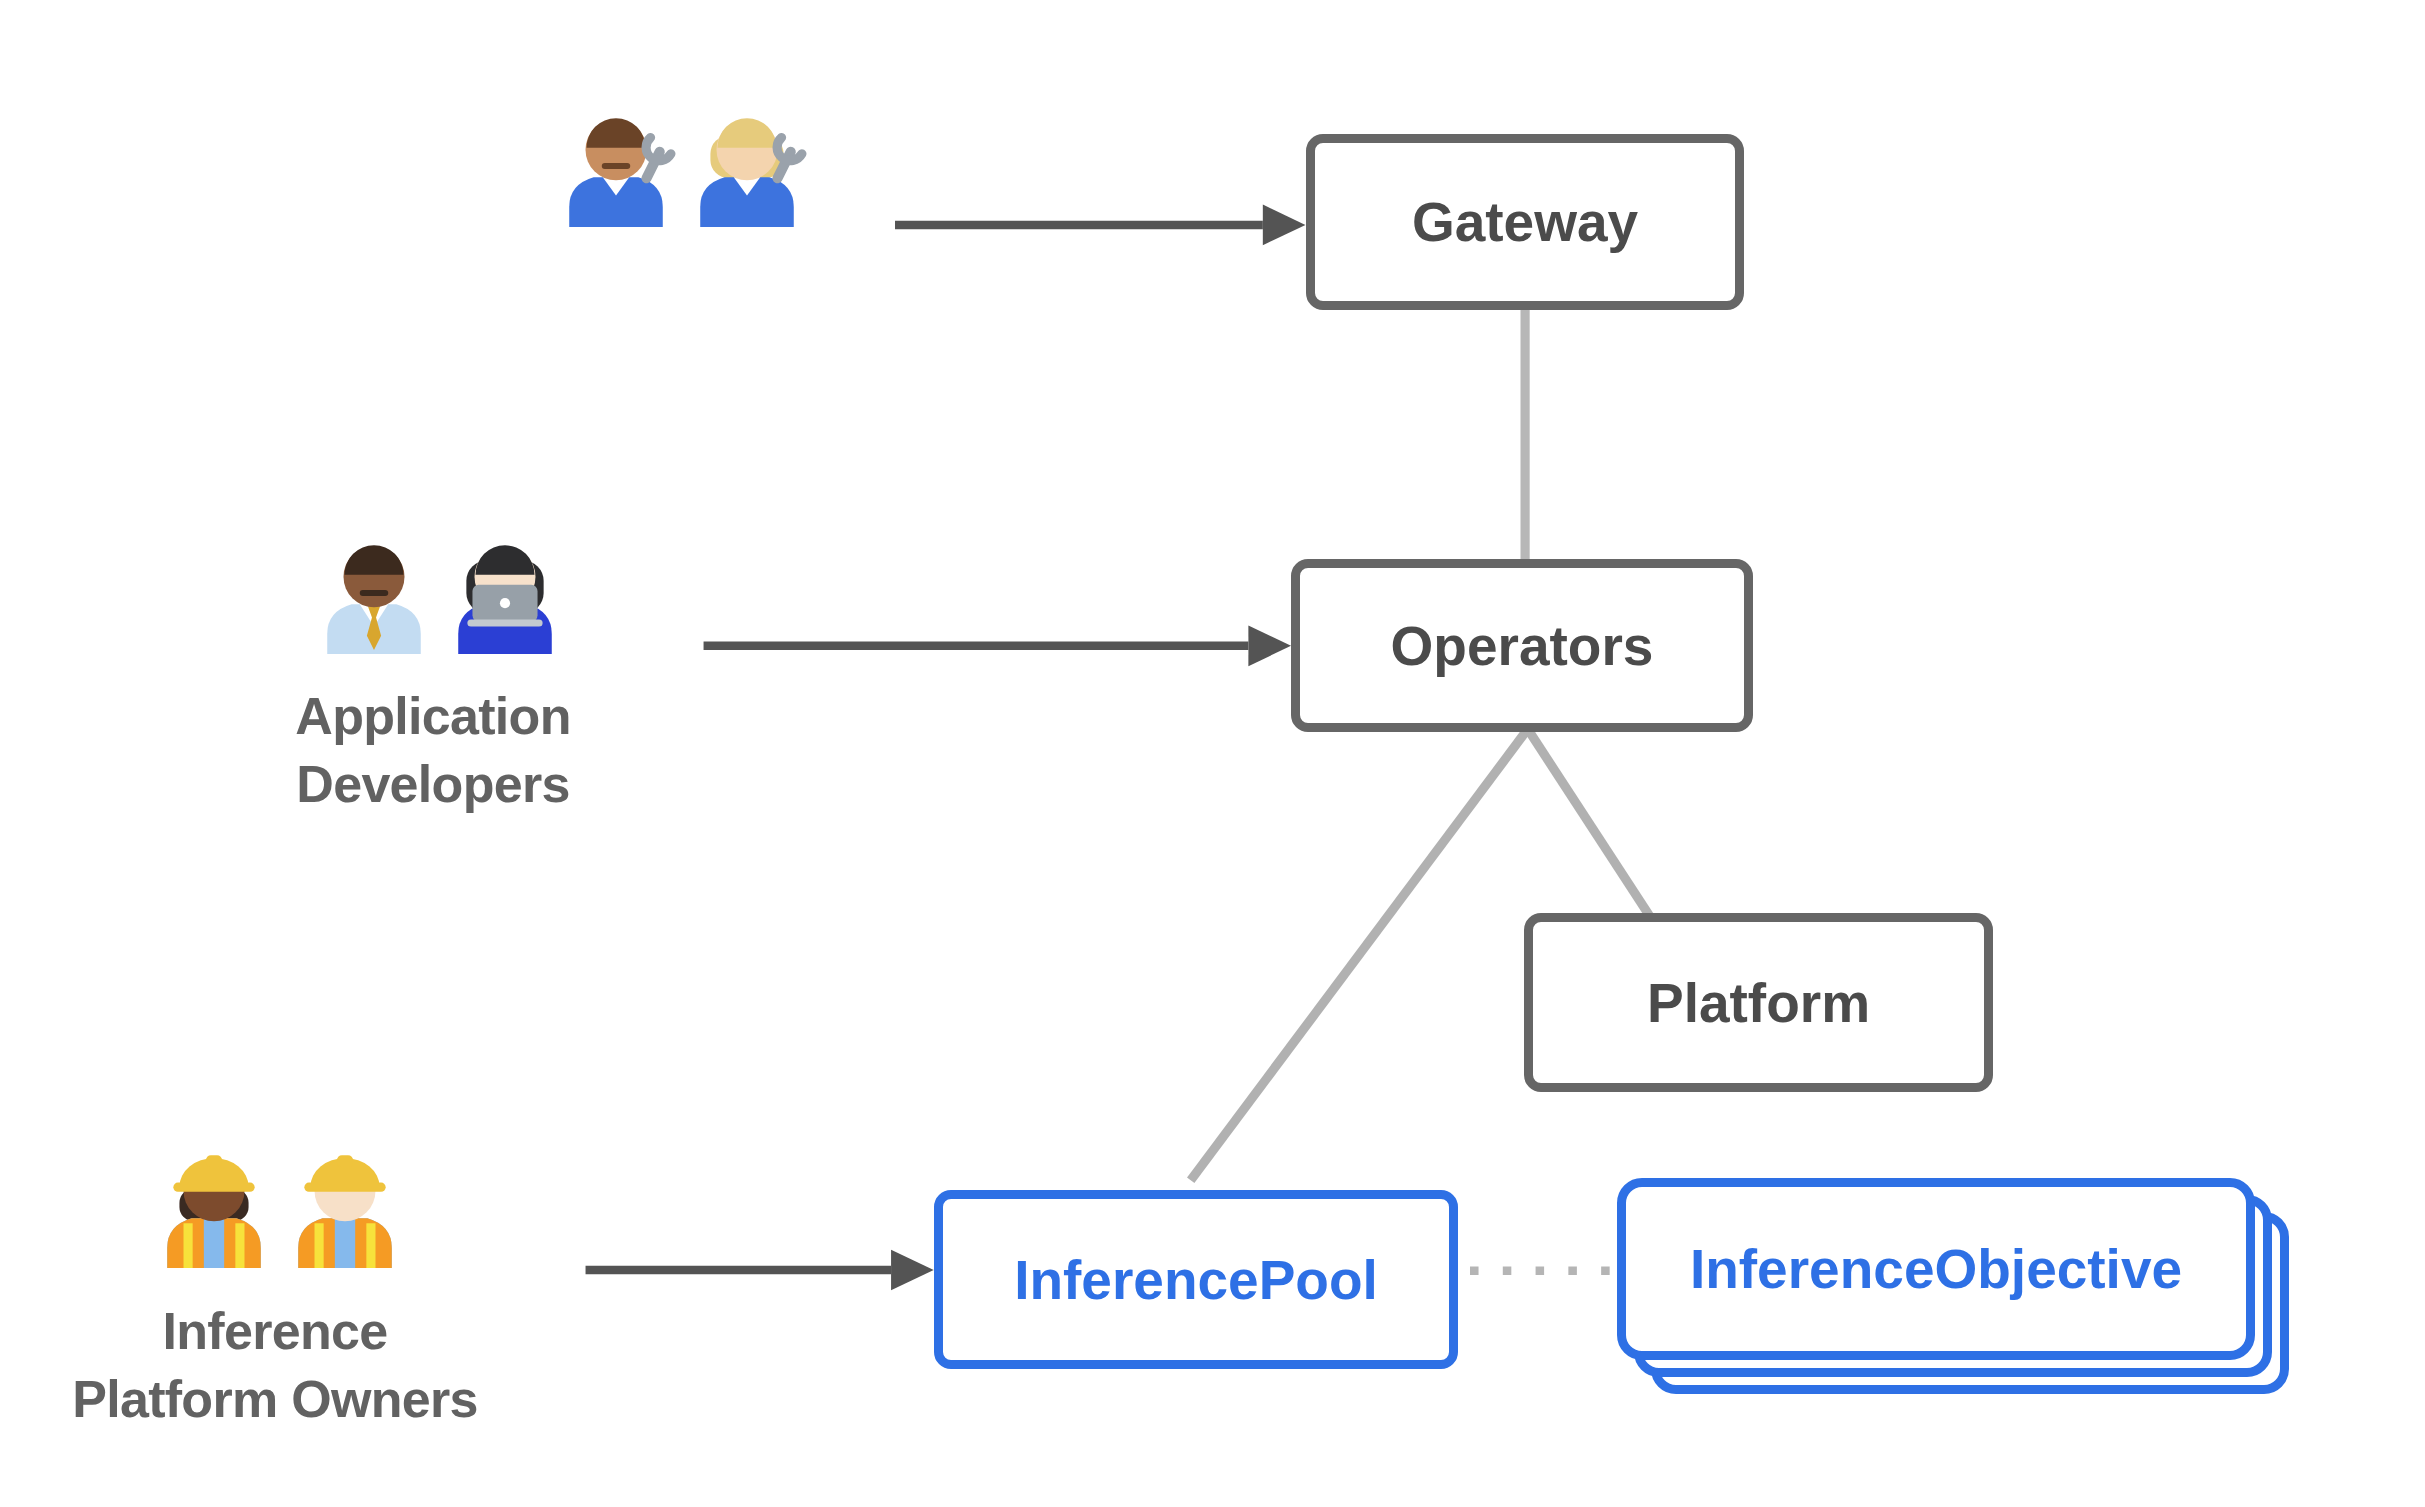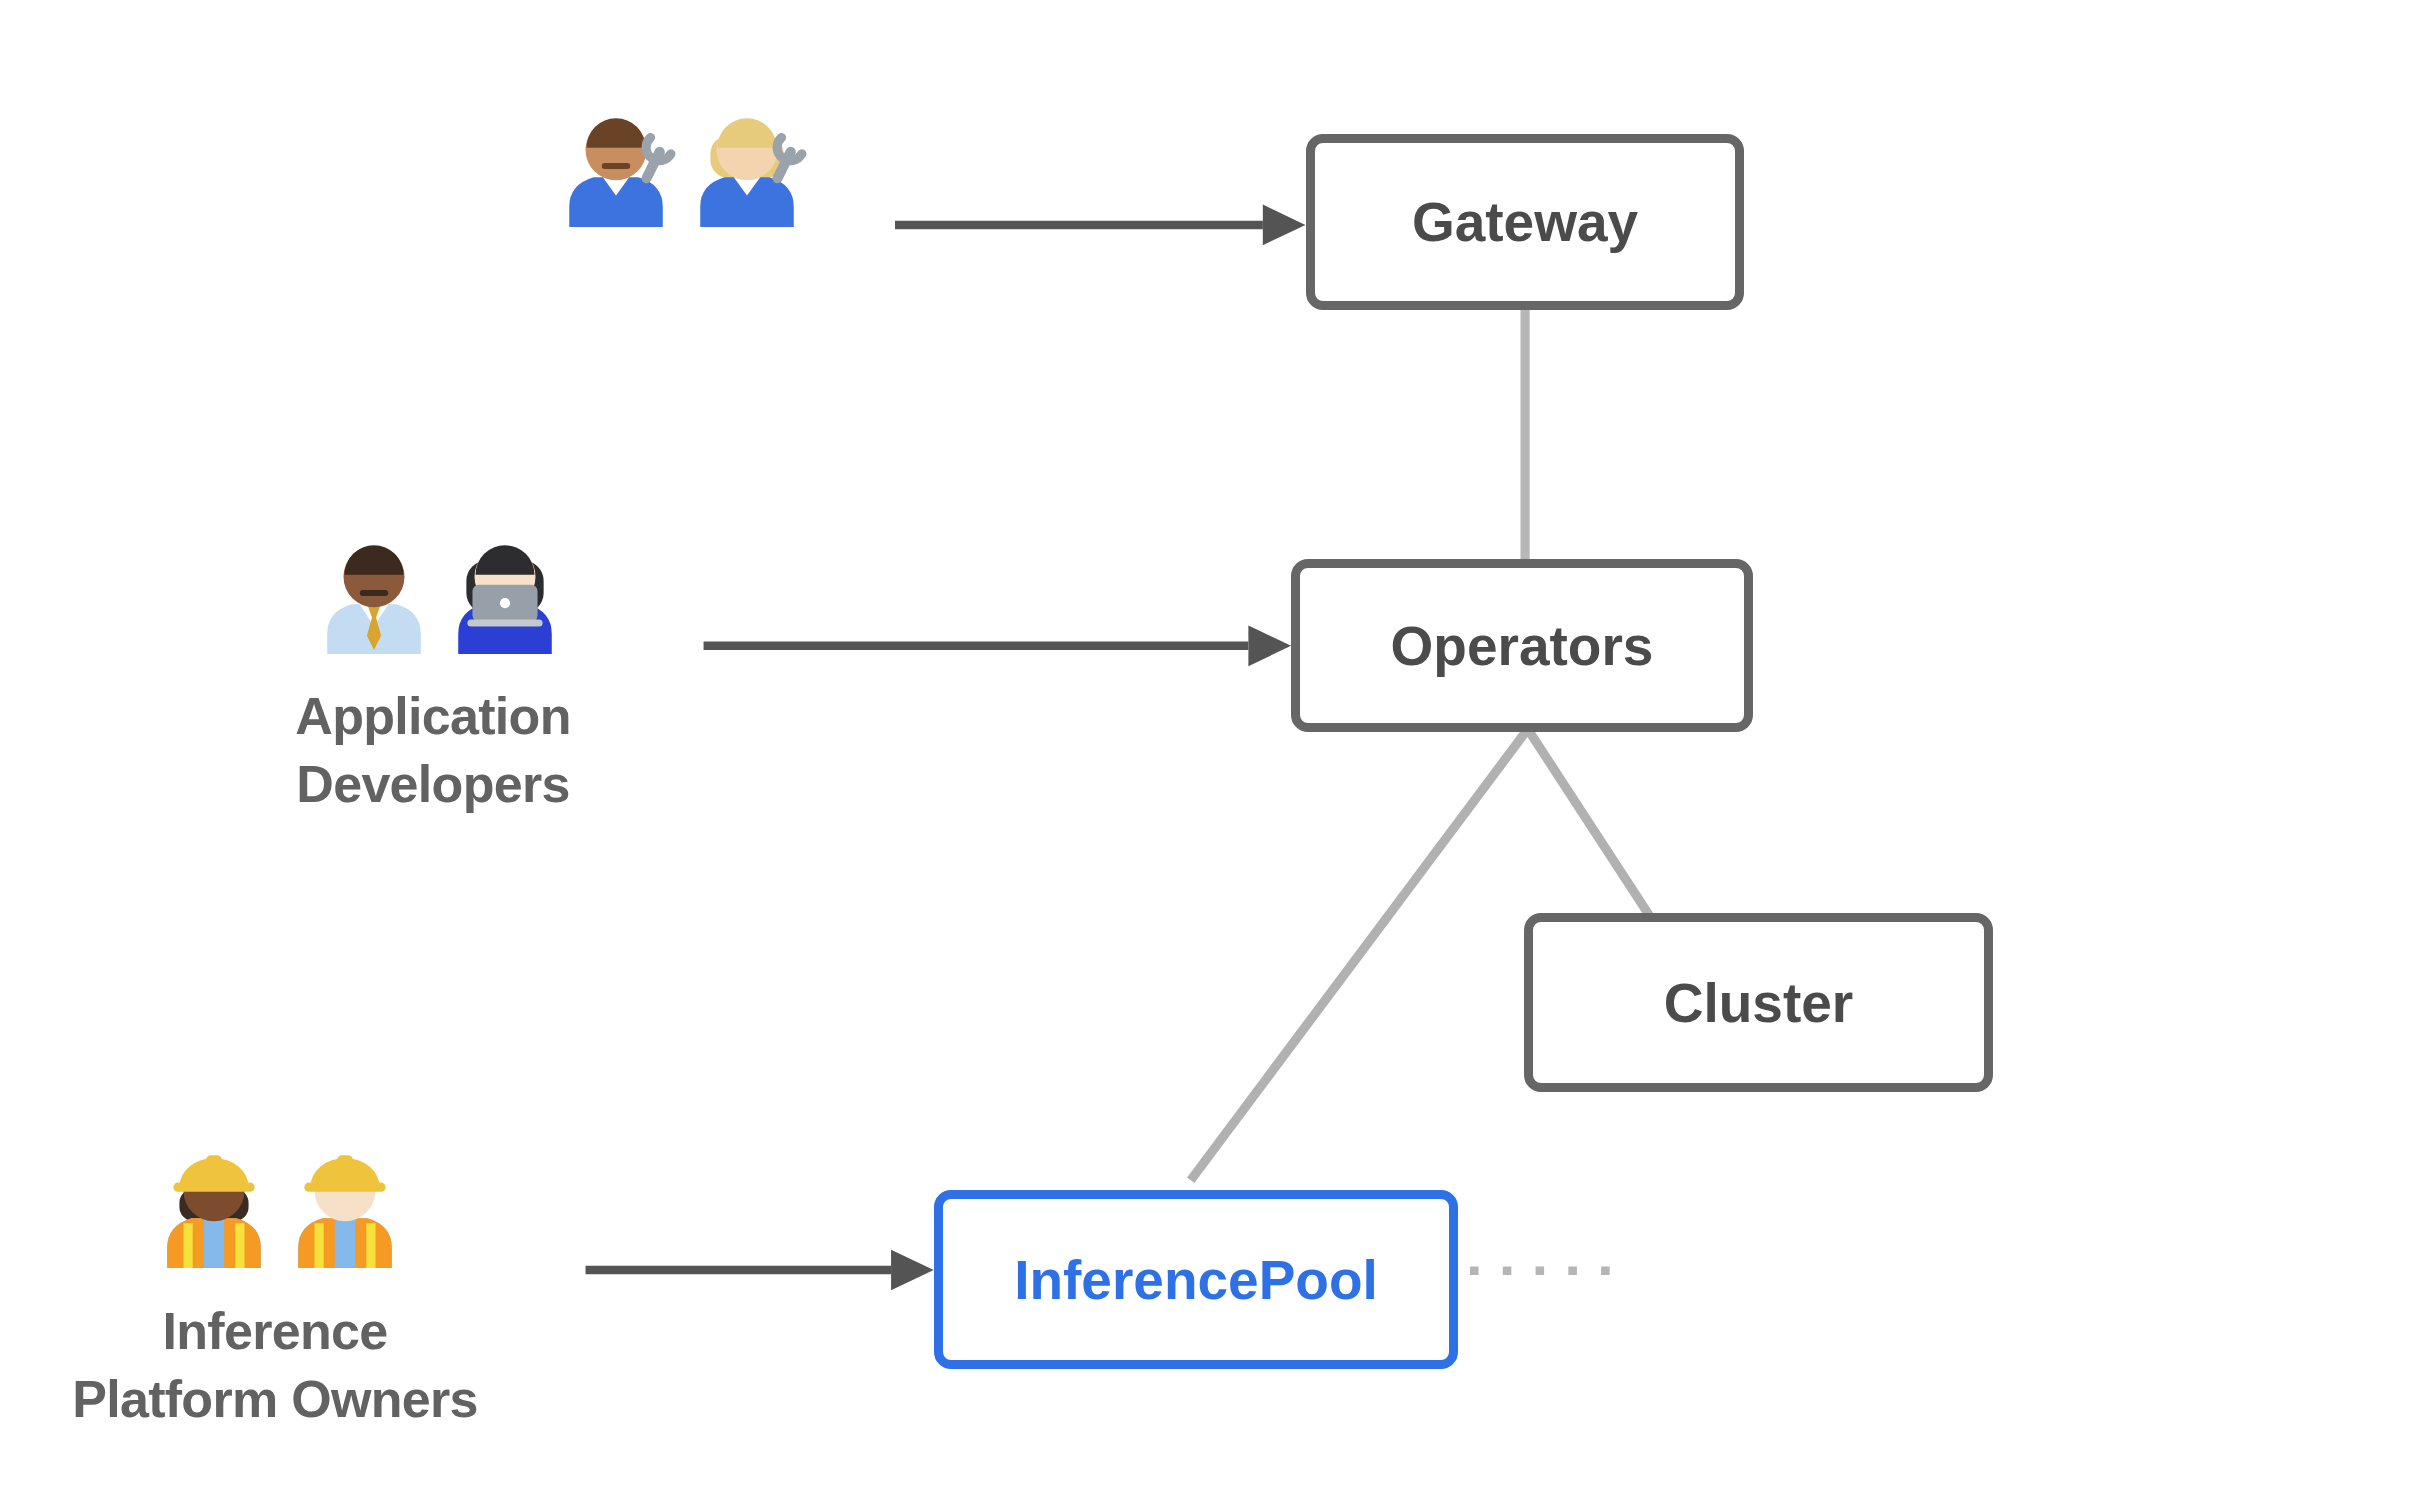--- a/index.html
+++ b/index.html
@@ -119,22 +119,29 @@
 
   <div class="node" style="left:1306px;top:134px;width:438px;height:176px;">
     <span>Gateway</span>
   </div>
 
   <div class="node" style="left:1291px;top:559px;width:462px;height:173px;">
     <span>Operators</span>
   </div>
 
   <div class="node" style="left:1524px;top:913px;width:469px;height:179px;">
-    <span>Cluster</span>
+    <span>Platform</span>
   </div>
 
   <div class="node blue" style="left:934px;top:1178px;width:524px;height:179px;">
     <span>InferencePool</span>
   </div>
 
+  <div class="stack" style="left:1617px;top:1178px;width:675px;height:220px;">
+    <div class="stack-layer" style="left:34px;top:34px;width:638px;height:182px;"></div>
+    <div class="stack-layer" style="left:17px;top:17px;width:638px;height:182px;"></div>
+    <div class="stack-layer stack-front" style="left:0;top:0;width:638px;height:182px;">
+      <span>InferenceObjective</span>
+    </div>
+  </div>
 
 </div>
 
 
 </body></html>

